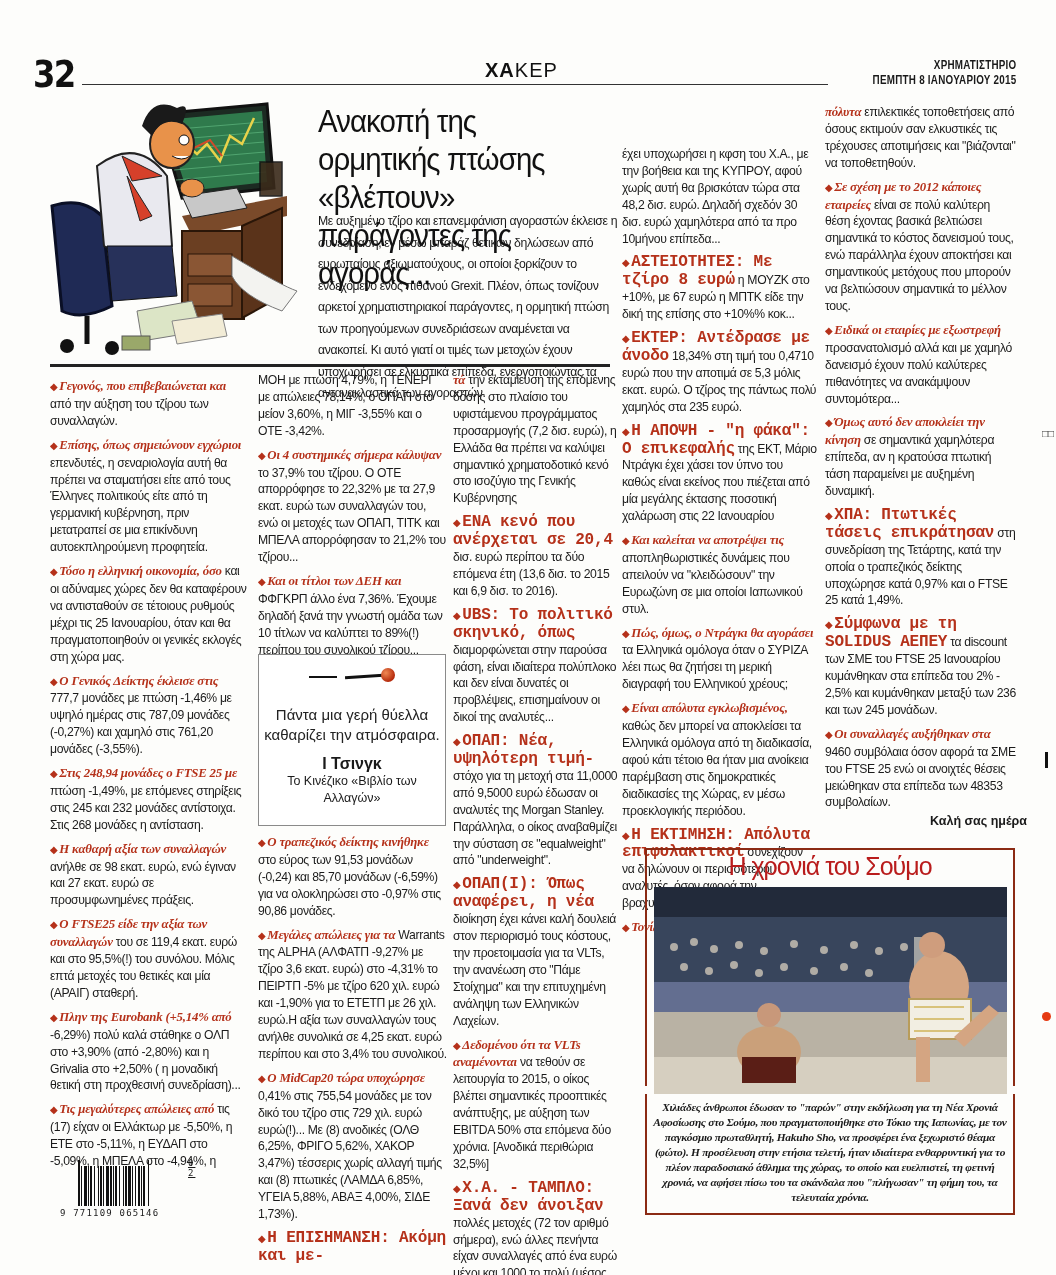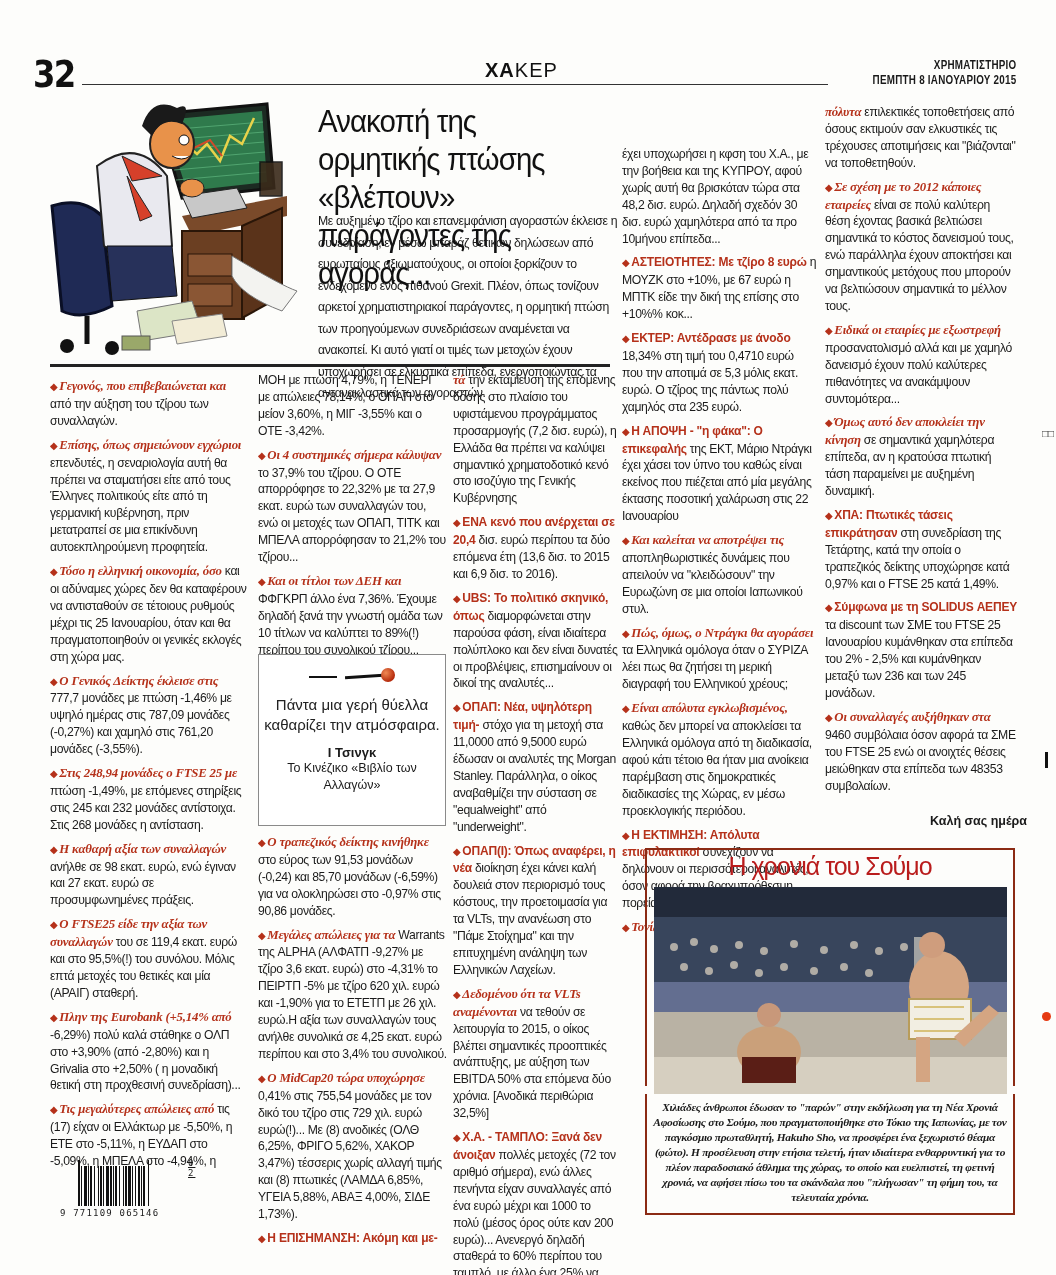--- a/index.html
+++ b/index.html
@@ -19,38 +19,38 @@
 
   
   .lead-title { position: absolute; left: 318px; top: 102px; width: 300px; font-size: 32px; line-height: 38px; font-weight: normal; letter-spacing: -1px; transform: scaleX(0.92); transform-origin: left; color: #111; }
   .lead-body { position: absolute; left: 318px; top: 210px; width: 300px; font-size: 13.2px; line-height: 21.5px; letter-spacing: -0.4px; transform: scaleX(0.93); transform-origin: left; width: 322px; }
   .lead-rule { position: absolute; left: 50px; top: 364px; width: 560px; height: 3px; background: #222; }
 
   
   .col { position: absolute; font-family: "Liberation Sans", sans-serif; font-size: 12.2px; line-height: 16.9px; letter-spacing: -0.35px; color: #1b1b1b; }
   .col p { margin-bottom: 7px; }
   .col .hl { font-family: "Liberation Serif", serif; font-weight: bold; font-style: italic; color: #b5311a; font-size: 12.8px; letter-spacing: -0.2px; }
-  .col .hl.up { font-style: normal; font-family: Liberation Sans, sans-serif; font-size: 12px; }
+  .col .hl.up { font-style: normal; font-family: Liberation Mono, monospace; font-size: 16px; }
   .col .dia { color: #b5311a; font-size: 10px; margin-right: 2px; }
   .c1 { left: 50px; top: 378px; width: 198px; }
   .c2 { left: 258px; top: 372px; width: 190px; }
   .c2b { left: 258px; top: 834px; width: 190px; }
   .c3 { left: 453px; top: 372px; width: 165px; }
   .c4 { left: 622px; top: 104px; width: 195px; margin-top: 42px; }
   .c5 { left: 825px; top: 104px; width: 192px; }
   .sign { position: absolute; left: 930px; top: 814px; font-weight: bold; font-size: 12.5px; }
 
   
   .quote { position: absolute; left: 258px; top: 654px; width: 188px; height: 172px; border: 1.5px solid #8a8a8a; background: #fff; text-align: center; padding-top: 10px; }
   .quote .pin { position: relative; height: 22px; }
   .quote .pin .d1 { position: absolute; left: 50px; top: 11px; width: 28px; height: 2px; background: #111; }
   .quote .pin .d2 { position: absolute; left: 86px; top: 10px; width: 38px; height: 3px; background: #111; transform: rotate(-4deg); }
   .quote .pin .ball { position: absolute; left: 122px; top: 3px; width: 14px; height: 14px; border-radius: 50%; background: radial-gradient(circle at 35% 35%, #f08a55, #b52a0c 70%); }
-  .quote .qt { font-size: 15px; line-height: 20px; font-weight: normal; color: #222; margin-top: 8px; }
-  .quote .qa { font-weight: bold; font-size: 13px; margin-top: 10px; }
+  .quote .qt { font-size: 15px; line-height: 20px; font-weight: normal; color: #222; margin-top: 18px; }
+  .quote .qa { font-weight: bold; font-size: 16px; margin-top: 10px; }
   .quote .qs { font-size: 12.5px; line-height: 17px; }
 
   
   .sumo { position: absolute; left: 645px; top: 848px; width: 370px; height: 238px; border: 2px solid #8b2a14; border-bottom: none; }
   .sumo-title { position: absolute; left: 645px; top: 852px; width: 370px; text-align: center; font-size: 25px; letter-spacing: -1px; color: #b91c1c; }
   .sumo-photo { position: absolute; left: 654px; top: 887px; width: 353px; height: 207px; background: linear-gradient(180deg, #1a1f2e 0%, #2c3448 30%, #5b6578 55%, #a3a7aa 72%, #c9c2b2 100%); overflow: hidden; }
   .sumo-cap { position: absolute; left: 645px; top: 1094px; width: 370px; border: 2px solid #8b2a14; border-top: none; padding: 6px 6px 8px; text-align: center; font-family: "Liberation Serif", serif; font-style: italic; font-weight: bold; font-size: 11.4px; line-height: 15px; letter-spacing: -0.3px; }
 
   
   .barcode { position: absolute; left: 60px; top: 1160px; width: 150px; height: 58px; }

